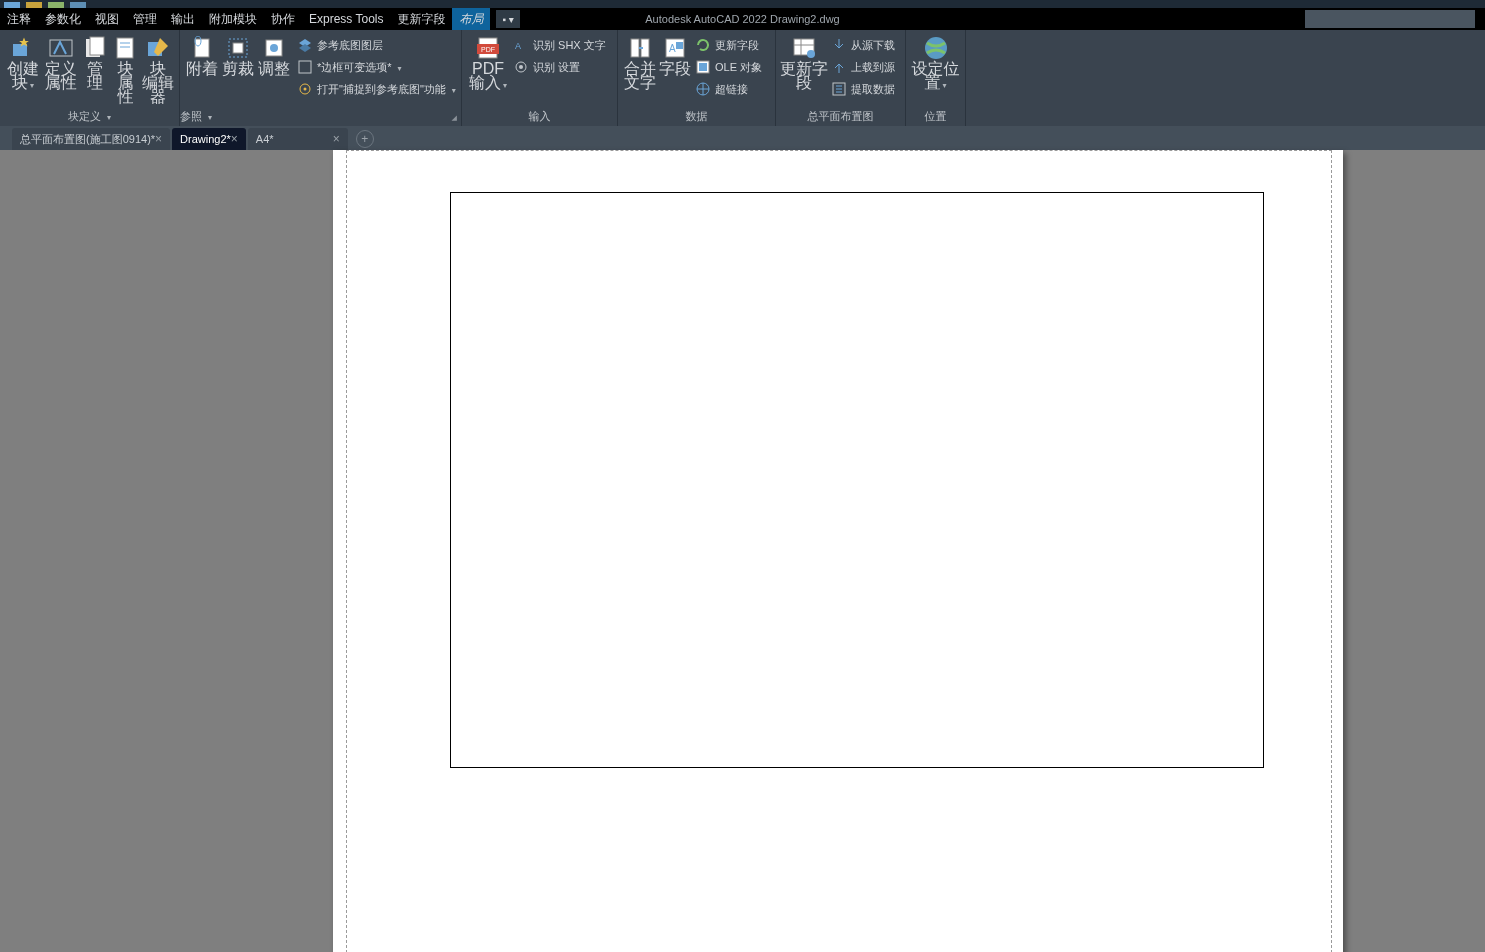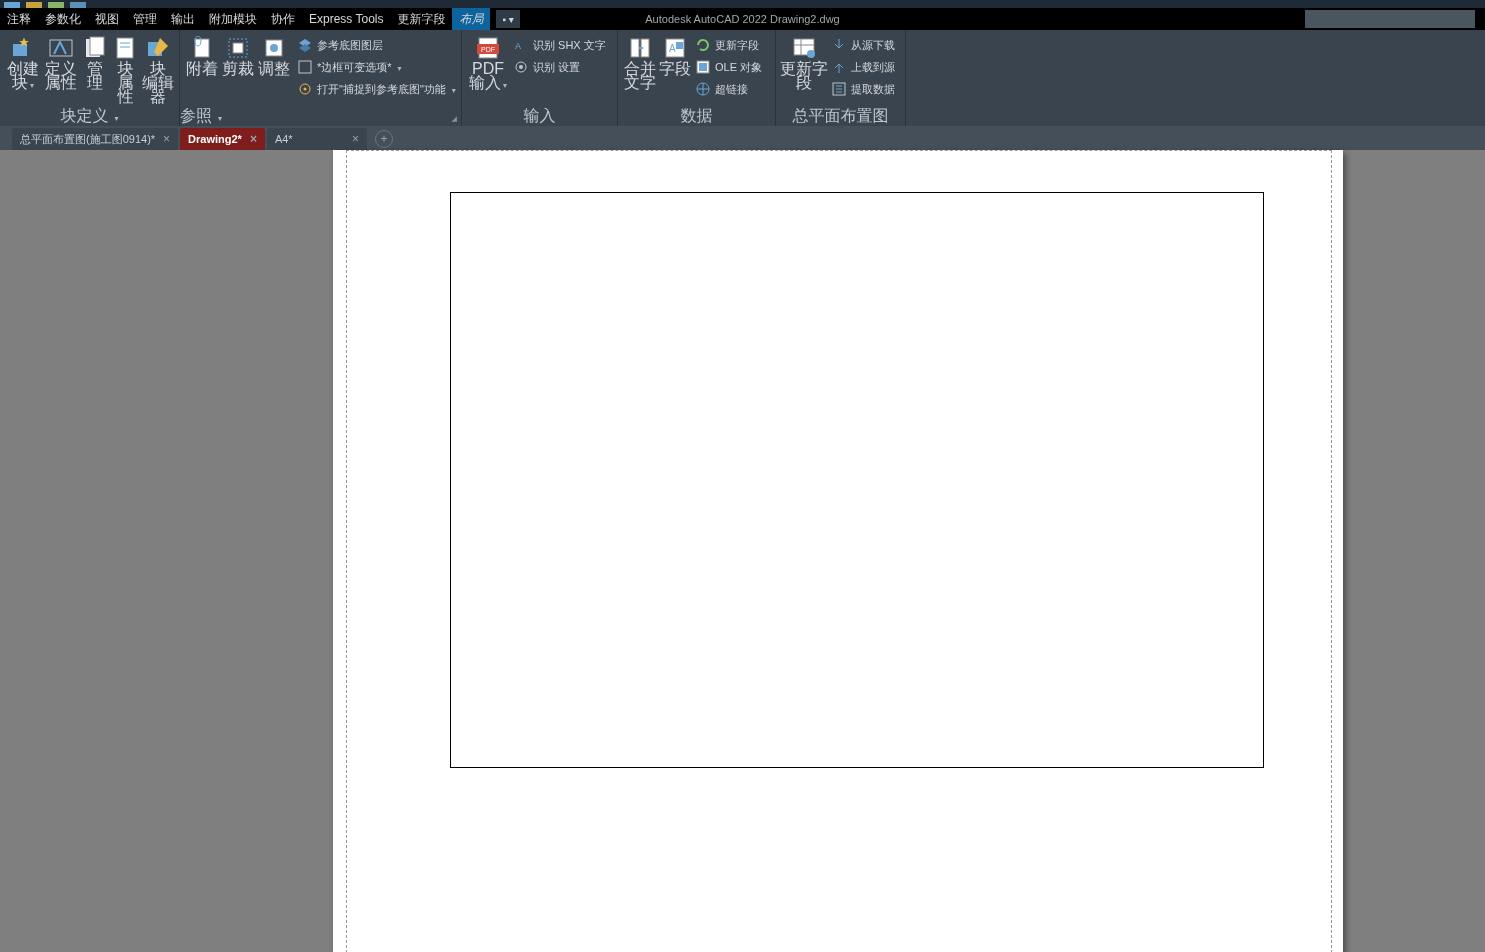--- a/index.html
+++ b/index.html
@@ -14,34 +14,34 @@
 .menu-item { padding:0 7px; height:22px; display:flex; align-items:center; cursor:pointer; }
 .menu-item.active { background:#0e639c;font-style:italic; }
 .menu-flag { margin-left:6px; display:flex; align-items:center; padding:0 6px; height:18px; background:#2f3b46; font-size:10px; }
 .title-center { position:absolute; left:50%; transform:translateX(-50%); color:#9fa6ad; font-size:11px; }
 .search-right { position:absolute; right:10px; top:2px; width:170px; height:18px; background:#4a5560; }
 
 
 .ribbon { height:96px; background:#3a444f; display:flex; color:#d5d8dc; font-size:11px; }
 .panel { border-right:1px solid #2a333d; display:flex; flex-direction:column; }
 .panel-body { flex:1; display:flex; align-items:flex-start; padding:4px 4px 0 4px; }
-.panel-title { height:20px; display:flex; align-items:center; justify-content:center; gap:4px; background:#3a444f; font-size:16px; color:#c0c5ca; }
+.panel-title { height:20px; display:flex; align-items:center; justify-content:center; gap:4px; background:#3a444f; font-size:11px; color:#c0c5ca; }
 .big-btn { display:flex; flex-direction:column; align-items:center; width:42px; padding-top:2px; cursor:pointer; }
 .big-btn .ico { width:26px; height:24px; margin-bottom:2px; display:flex; align-items:center; justify-content:center; }
 .big-btn .lbl { text-align:center; line-height:14px; font-size:16px; }
 .small-row { display:flex; align-items:center; height:22px; gap:4px; padding:0 3px; cursor:pointer; white-space:nowrap; }
 .small-ico { width:16px; height:16px; display:flex; align-items:center; justify-content:center; }
 .vstack { display:flex; flex-direction:column; }
 .drop-arrow::after { content:"▾"; font-size:8px; margin-left:2px; color:#aeb4ba; }
 .expand-arrow::after { content:"◢"; font-size:7px; color:#8a9199; margin-left:3px; }
 
 
 .doctabs { height:24px; background:#444f5a; display:flex; align-items:flex-end; padding-left:12px; }
-.dtab { height:22px; background:#3a444f; color:#c9ced3; font-size:11px; display:flex; align-items:center; padding:0 8px; margin-right:2px; gap:8px; border-radius:3px 3px 0 0; cursor:pointer; }
-.dtab.active { background:#7f1d1d; color:#fff; font-weight:bold; }
+.dtab { height:22px; background:#3a444f; color:#c9ced3; font-size:11px; display:flex; align-items:center; padding:0 8px; margin-right:2px; gap:0; border-radius:3px 3px 0 0; cursor:pointer; }
+.dtab.active { background:#0f172a; color:#fff; font-weight:normal; }
 .dtab .x { color:#9aa1a8; font-size:12px; cursor:pointer; }
 .dtab-add { width:18px; height:18px; border:1px solid #6b757f; border-radius:9px; color:#9aa1a8; display:flex; align-items:center; justify-content:center; font-size:12px; margin-left:6px; margin-bottom:2px; cursor:pointer; }
 
 
 .viewport { position:absolute; top:150px; left:0; right:0; bottom:0; background:#7f7f7f; }
 .paper { position:absolute; left:333px; top:0; width:1010px; height:852px; background:#fff; box-shadow:3px 3px 6px rgba(0,0,0,.4); }
 .margin-dash { position:absolute; left:13px; top:0; right:11px; bottom:14px; border:1px dashed #9a9a9a; }
 .viewport-frame { position:absolute; left:117px; top:42px; width:814px; height:576px; border:1px solid #000; }
 
 
@@ -335,20 +335,36 @@
             </div>
             <span>提取数据</span>
           </div>
       </div>
     </div>
     <div class="panel-title">
         <span>总平面布置图</span>
       </div>
   </div>
 
+  <div class="panel" style="width:60px">
+    <div class="panel-body" style="justify-content:center">
+      <div class="big-btn" style="width:54px">
+        <div class="ico">
+            <svg width="26" height="26">
+              <circle cx="13" cy="13" r="11" fill="#5a9bc4"></circle>
+              <path d="M4 8 q9 6 18 0 M4 18 q9 -6 18 0" stroke="#7cc26a" fill="none" stroke-width="3"></path>
+            </svg>
+          </div>
+        <div class="lbl drop-arrow">设定位置</div>
+      </div>
+    </div>
+    <div class="panel-title">
+        <span>位置</span>
+      </div>
+  </div>
 
 </div>
 
 <div class="doctabs">
   <div class="dtab">
     <span>总平面布置图(施工图0914)*</span>
     <span class="x">×</span>
   </div>
   <div class="dtab active">
     <span>Drawing2*</span>

